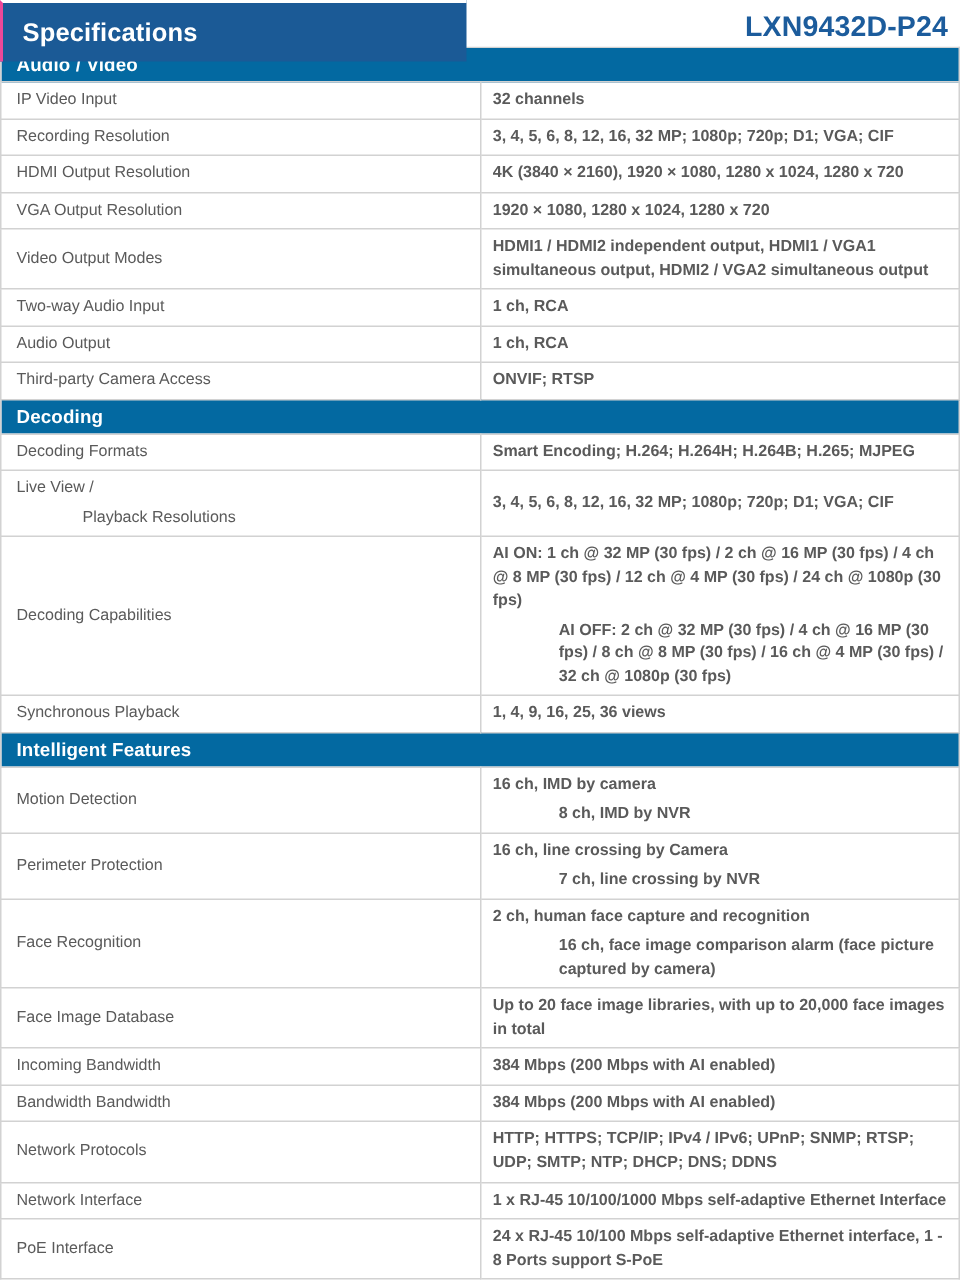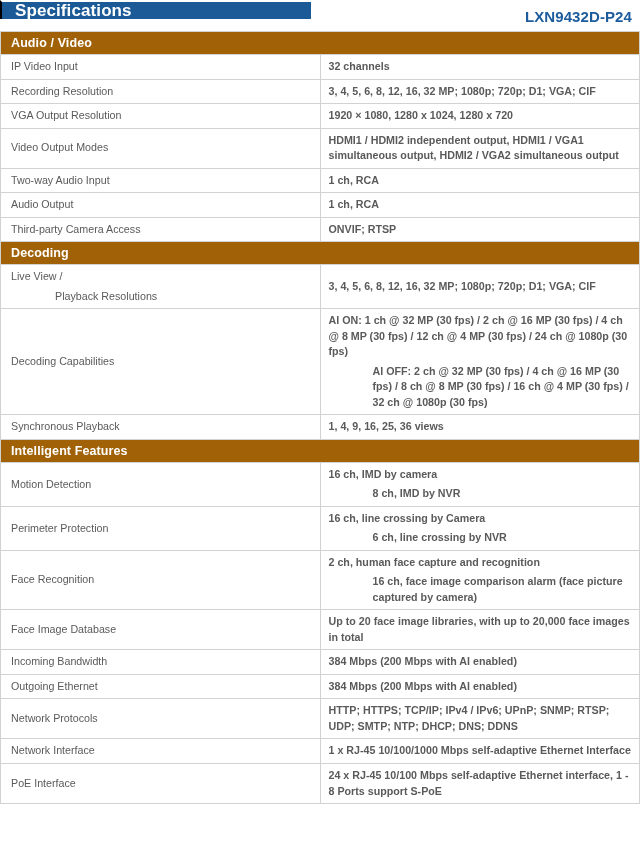--- a/index.html
+++ b/index.html
@@ -25,58 +25,58 @@
   .banner-row {
     position: relative;
     height: 31px;
     background: #ffffff;
   }
   .banner-blue {
     position: absolute;
     left: 0;
     top: 0;
     width: 311px;
-    height: 19px;
+    height: 41px;
     background: #1b5a96;
     box-sizing: border-box;
     border-top: 2px solid #ffffff;
-    border-left: 2px solid #000000;
+    border-left: 2px solid #ec4899;
     display: flex;
     align-items: center;
   }
   .banner-title {
     color: #ffffff;
     font-size: 17px;
     font-weight: bold;
     letter-spacing: 0.1px;
     padding-left: 13px;
     line-height: 1;
   }
   .model-no {
     position: absolute;
     right: 8px;
     top: 8px;
     color: #1c5c9c;
-    font-size: 15px;
+    font-size: 19px;
     font-weight: bold;
     letter-spacing: 0.1px;
   }
 
   
   table.spec {
     width: 640px;
     border-collapse: collapse;
     table-layout: fixed;
   }
   table.spec td {
     border: 1px solid #d2d2d2;
     vertical-align: middle;
   }
   td.sec {
-    background: #a16207;
+    background: #0369a1;
     color: #ffffff;
     font-size: 12.5px;
     font-weight: bold;
     padding: 3px 0 3px 10px;
     border: 1px solid #8e8e8e;
     height: 16px;
     letter-spacing: 0.1px;
   }
   td.lbl {
     width: 140px;
@@ -118,20 +118,26 @@
             <span class="ln">32 channels</span>
           </td>
         </tr>
         <tr>
           <td class="lbl">Recording Resolution</td>
           <td class="val">
             <span class="ln">3, 4, 5, 6, 8, 12, 16, 32 MP; 1080p; 720p; D1; VGA; CIF</span>
           </td>
         </tr>
         <tr>
+          <td class="lbl">HDMI Output Resolution</td>
+          <td class="val">
+            <span class="ln">4K (3840 × 2160), 1920 × 1080, 1280 x 1024, 1280 x 720</span>
+          </td>
+        </tr>
+        <tr>
           <td class="lbl">VGA Output Resolution</td>
           <td class="val">
             <span class="ln">1920 × 1080, 1280 x 1024, 1280 x 720</span>
           </td>
         </tr>
         <tr>
           <td class="lbl">Video Output Modes</td>
           <td class="val">
             <span class="ln">HDMI1 / HDMI2 independent output, HDMI1 / VGA1 simultaneous output, HDMI2 / VGA2 simultaneous output</span>
           </td>
@@ -149,20 +155,26 @@
           </td>
         </tr>
         <tr>
           <td class="lbl">Third-party Camera Access</td>
           <td class="val">
             <span class="ln">ONVIF; RTSP</span>
           </td>
         </tr>
         <tr>
           <td class="sec" colspan="2">Decoding</td>
+        </tr>
+        <tr>
+          <td class="lbl">Decoding Formats</td>
+          <td class="val">
+            <span class="ln">Smart Encoding; H.264; H.264H; H.264B; H.265; MJPEG</span>
+          </td>
         </tr>
         <tr>
           <td class="lbl">
             <span class="ln">Live View /</span>
             <span class="ln">Playback Resolutions</span>
           </td>
           <td class="val">
             <span class="ln">3, 4, 5, 6, 8, 12, 16, 32 MP; 1080p; 720p; D1; VGA; CIF</span>
           </td>
         </tr>
@@ -186,21 +198,21 @@
           <td class="lbl">Motion Detection</td>
           <td class="val">
             <span class="ln">16 ch, IMD by camera</span>
             <span class="ln">8 ch, IMD by NVR</span>
           </td>
         </tr>
         <tr>
           <td class="lbl">Perimeter Protection</td>
           <td class="val">
             <span class="ln">16 ch, line crossing by Camera</span>
-            <span class="ln">6 ch, line crossing by NVR</span>
+            <span class="ln">7 ch, line crossing by NVR</span>
           </td>
         </tr>
         <tr>
           <td class="lbl">Face Recognition</td>
           <td class="val">
             <span class="ln">2 ch, human face capture and recognition</span>
             <span class="ln">16 ch, face image comparison alarm (face picture captured by camera)</span>
           </td>
         </tr>
         <tr>
@@ -209,21 +221,21 @@
             <span class="ln">Up to 20 face image libraries, with up to 20,000 face images in total</span>
           </td>
         </tr>
         <tr>
           <td class="lbl">Incoming Bandwidth</td>
           <td class="val">
             <span class="ln">384 Mbps (200 Mbps with AI enabled)</span>
           </td>
         </tr>
         <tr>
-          <td class="lbl">Outgoing Ethernet</td>
+          <td class="lbl">Bandwidth Bandwidth</td>
           <td class="val">
             <span class="ln">384 Mbps (200 Mbps with AI enabled)</span>
           </td>
         </tr>
         <tr>
           <td class="lbl">Network Protocols</td>
           <td class="val">
             <span class="ln">HTTP; HTTPS; TCP/IP; IPv4 / IPv6; UPnP; SNMP; RTSP; UDP; SMTP; NTP; DHCP; DNS; DDNS</span>
           </td>
         </tr>

